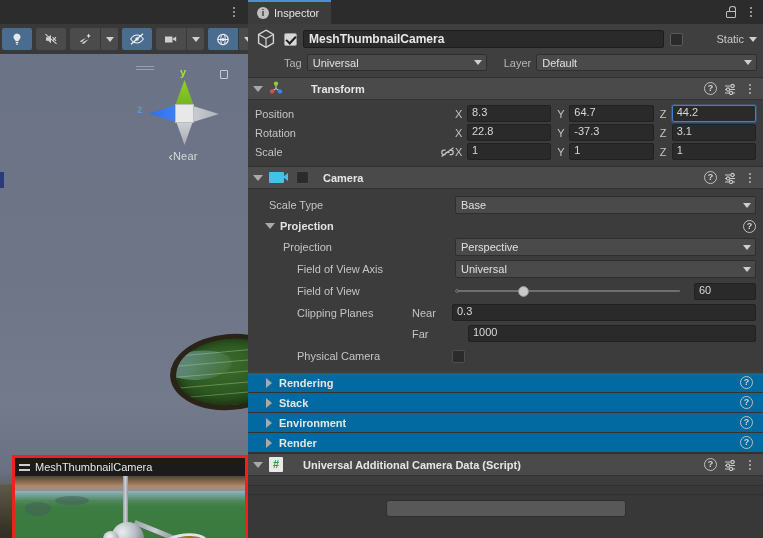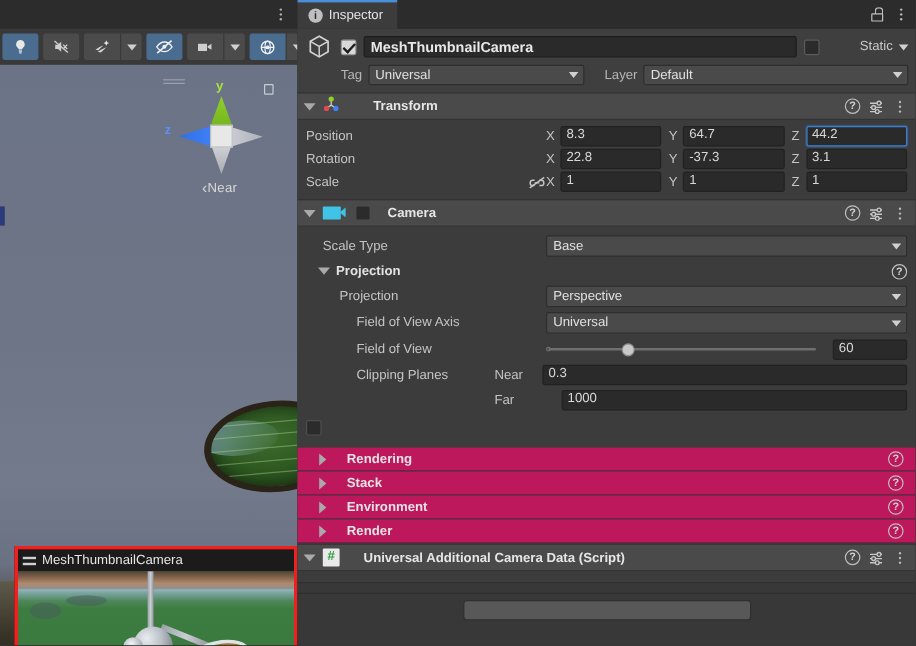--- a/index.html
+++ b/index.html
@@ -277,22 +277,22 @@
 
   .slider-wrap { flex: 1; display: flex; align-items: center; height: 17px; position: relative; min-width: 0; }
   .slider-track { position: absolute; left: 2px; right: 8px; height: 2px; background: #6f6f6f; border-radius: 1px; }
   .slider-knob {
     position: absolute; width: 11px; height: 11px; border-radius: 50%;
     background: #c8c8c8; border: 1px solid #8d8d8d;
   }
   .slider-cap { position: absolute; width: 4px; height: 4px; border-radius: 50%; border: 1px solid #6f6f6f; }
 
   .folded-row {
-    height: 20px; background: #be185d; border-bottom: 1px solid #333;
-    display: flex; align-items: center; gap: 17px; padding: 0 10px 0 18px;
+    height: 20px; background: #0369a1; border-bottom: 1px solid #333;
+    display: flex; align-items: center; gap: 7px; padding: 0 10px 0 18px;
   }
   .folded-row .t { font-size: 11px; font-weight: bold; color: #e4e4e4; flex: 1; }
 
   .script-ic {
     width: 14px; height: 15px; background: #e9e9e9; border-radius: 1px;
     color: #2f9e3f; font-size: 11px; font-weight: bold; line-height: 14px;
     text-align: center; flex: none; position: relative;
   }
   .cam-ic {
     width: 15px; height: 11px; background: #3fc4e8; border-radius: 1px; flex: none; position: relative;
@@ -664,20 +664,21 @@
 
         <div class="prow" style="height:21px">
           <span class="label i3" style="width:157px"></span>
           <span class="axis" style="width:56px">Far</span>
           <span class="nfield">
               <span>1000</span>
             </span>
         </div>
 
         <div class="prow" style="height:24px">
+          <span class="label i3" style="width:197px">Physical Camera</span>
           <span class="checkbox-sm"></span>
         </div>
       </div>
 
       <div class="folded-row">
         <span class="foldout closed"></span>
         <span class="t">Rendering</span>
         <span class="help-ic">?</span>
       </div>
       <div class="folded-row">

